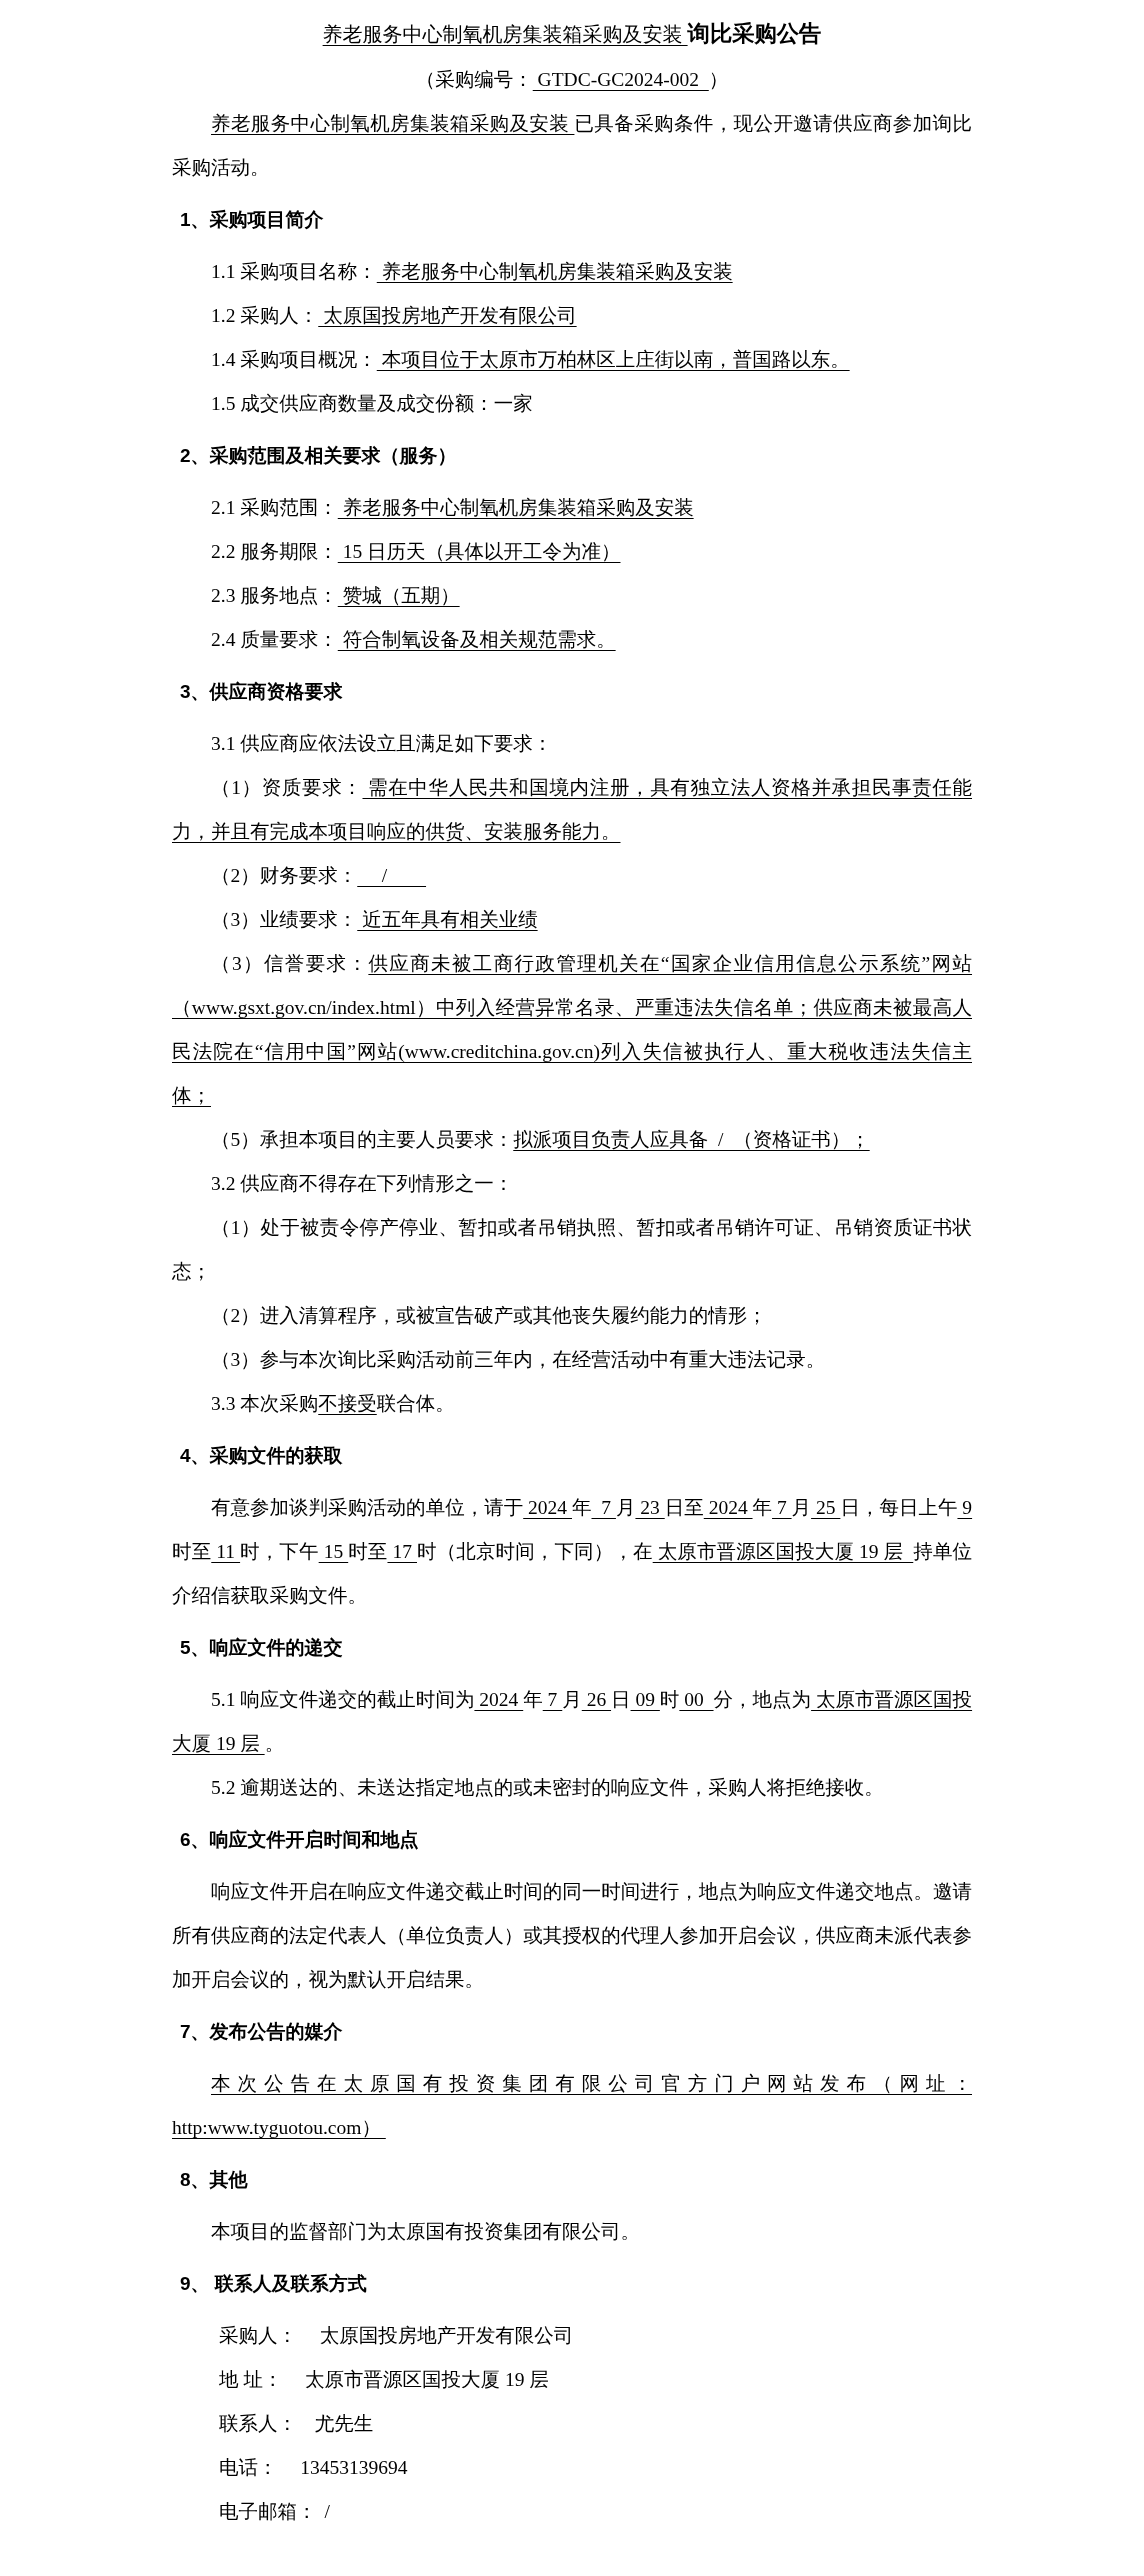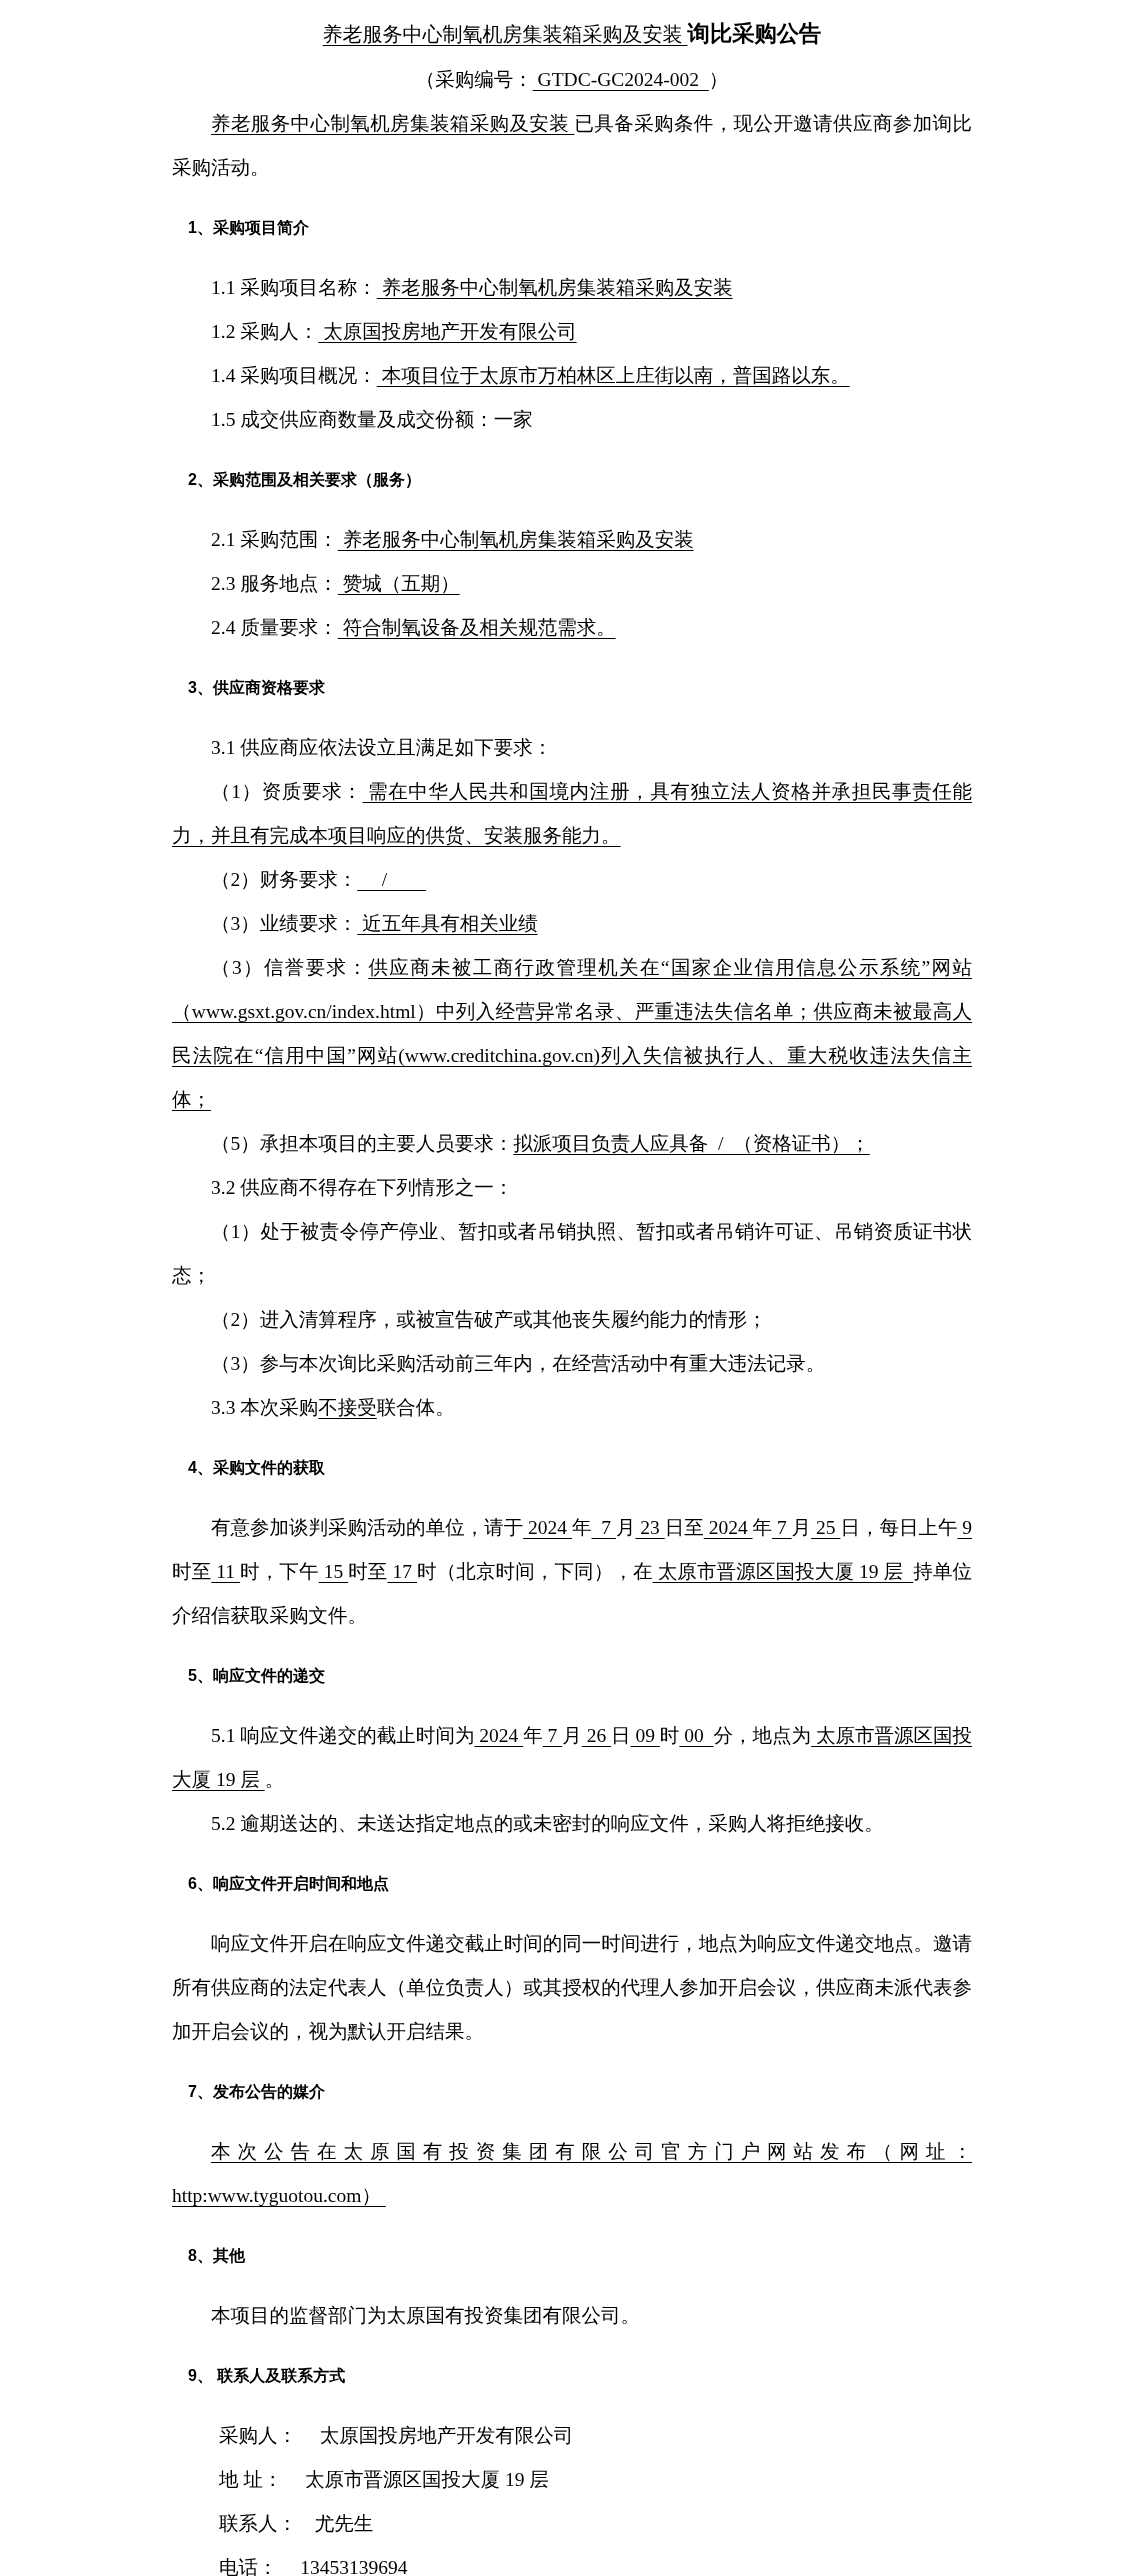--- a/index.html
+++ b/index.html
@@ -24,23 +24,23 @@
   .center { text-align: center; }
   .indent { text-indent: 2em; }
   .title-line {
     text-align: center;
     line-height: 48px;
     font-size: 20px;
   }
   .h {
     font-family: "Liberation Sans", "DejaVu Sans", sans-serif;
     font-weight: bold;
-    font-size: 16px;
+    font-size: 19px;
     line-height: 44px;
-    margin: 16px;
+    margin: 8px;
     text-align: left;
   }
   u {
     text-decoration: underline;
     text-decoration-thickness: 1.4px;
     text-underline-offset: 0.22em;
   }
   .seg-bold {
     font-family: "Liberation Sans", "DejaVu Sans", sans-serif;
     font-weight: bold;
@@ -61,20 +61,21 @@
   <p class="line indent"><u> 养老服务中心制氧机房集装箱采购及安装 </u><span>已具备采购条件，现公开邀请供应商参加询比采购活动。</span></p>
 
   <p class="line h">1、采购项目简介</p>
   <p class="line indent"><span>1.1 采购项目名称：</span><u> 养老服务中心制氧机房集装箱采购及安装 </u></p>
   <p class="line indent"><span>1.2 采购人：</span><u> 太原国投房地产开发有限公司 </u></p>
   <p class="line indent"><span>1.4 采购项目概况：</span><u> 本项目位于太原市万柏林区上庄街以南，普国路以东。 </u></p>
   <p class="line indent"><span>1.5 成交供应商数量及成交份额：一家</span></p>
 
   <p class="line h">2、采购范围及相关要求（服务）</p>
   <p class="line indent"><span>2.1 采购范围：</span><u> 养老服务中心制氧机房集装箱采购及安装 </u></p>
+  <p class="line indent"><span>2.2 服务期限：</span><u> 15 日历天（具体以开工令为准） </u></p>
   <p class="line indent"><span>2.3 服务地点：</span><u> 赞城（五期） </u></p>
   <p class="line indent"><span>2.4 质量要求：</span><u> 符合制氧设备及相关规范需求。 </u></p>
 
   <p class="line h">3、供应商资格要求</p>
   <p class="line indent"><span>3.1 供应商应依法设立且满足如下要求：</span></p>
   <p class="line indent"><span>（1）资质要求：</span><u> 需在中华人民共和国境内注册，具有独立法人资格并承担民事责任能力，并且有完成本项目响应的供货、安装服务能力。 </u></p>
   <p class="line indent"><span>（2）财务要求：</span><u>&nbsp;&nbsp;&nbsp;&nbsp;&nbsp;/&nbsp;&nbsp;&nbsp;&nbsp;&nbsp;&nbsp;&nbsp;&nbsp;</u></p>
   <p class="line indent"><span>（3）业绩要求：</span><u> 近五年具有相关业绩 </u></p>
   <p class="line indent"><span>（3）信誉要求：</span><u>供应商未被工商行政管理机关在“国家企业信用信息公示系统”网站（www.gsxt.gov.cn/index.html）中列入经营异常名录、严重违法失信名单；供应商未被最高人民法院在“信用中国”网站(www.creditchina.gov.cn)列入失信被执行人、重大税收违法失信主体；</u></p>
   <p class="line indent"><span>（5）承担本项目的主要人员要求：</span><u>拟派项目负责人应具备&nbsp;&nbsp;/&nbsp;&nbsp;（资格证书）；</u></p>

